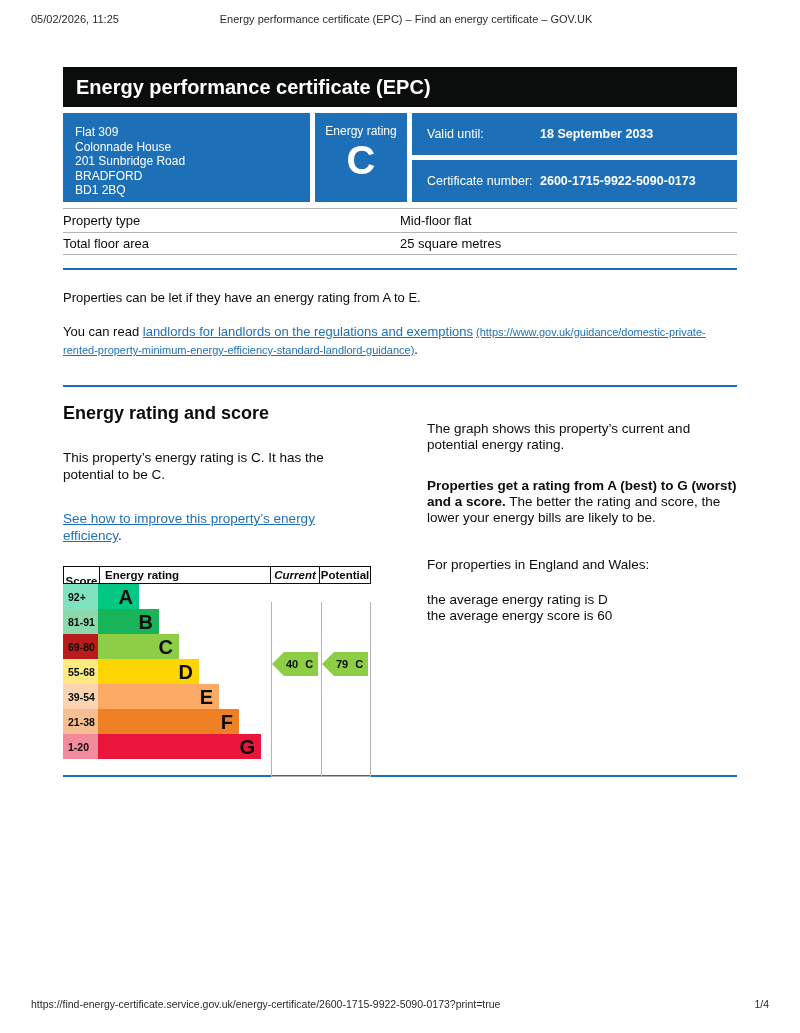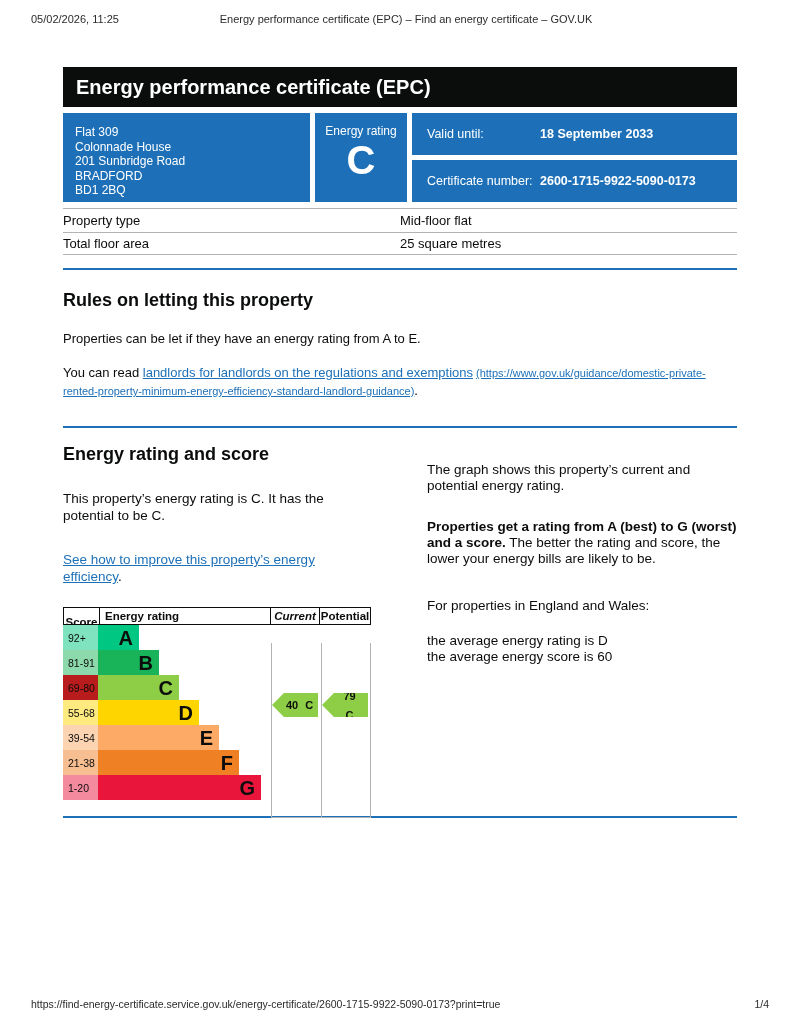--- a/index.html
+++ b/index.html
@@ -165,21 +165,21 @@
   .hc-score { width: 35px; justify-content: center; margin-top: 12px; }
   .hc-rating { flex: 1; padding-left: 5px; border-left: 1px solid #0b0c0c; }
   .hc-current { width: 49px; justify-content: center; border-left: 1px solid #0b0c0c; font-style: italic; }
   .hc-potential { width: 51px; justify-content: center; border-left: 1px solid #0b0c0c; }
 
   .chart-body { position: relative; height: 175px; }
   .band-row { display: flex; height: 25px; }
   .score-cell {
     width: 35px;
     font-size: 10.5px;
-    font-weight: normal;
+    font-weight: bold;
     display: flex;
     align-items: center;
     padding-left: 5px;
   }
   .band-bar {
     height: 25px;
     display: flex;
     align-items: center;
     justify-content: flex-end;
     padding-right: 6px;
@@ -266,21 +266,20 @@
         <span class="p-value">Mid-floor flat</span>
       </div>
       <div class="prop-row">
         <span class="p-label">Total floor area</span>
         <span class="p-value">25 square metres</span>
       </div>
     </div>
 
     <hr class="blue-rule rule-1">
 
-    <h2 class="section-heading rules-heading">Rules on letting this property</h2>
     <p class="rules-p1">Properties can be let if they have an energy rating from A to E.</p>
     <p class="rules-p2"><span>You can read </span><a href="#" class="gov-link"><span>landlords for landlords on the regulations and exemptions</span><span class="link-url">(https://www.gov.uk/guidance/domestic-private-rented-property-minimum-energy-efficiency-standard-landlord-guidance)</span></a><span>.</span></p>
 
     <hr class="blue-rule rule-2">
 
     <div class="two-col">
 
       <div class="col-left">
         <h2 class="section-heading">Energy rating and score</h2>
         <p class="left-p1 pre">This property’s energy rating is C. It has the
@@ -338,21 +337,21 @@
                   <span class="band-letter">G</span>
                 </div>
             </div>
             <div class="chart-cols">
               <div class="col-divider"></div>
             </div>
             <div class="rating-arrow arrow-current" style="background: rgb(141, 206, 70);">
               <span>40</span>
               <span>C</span>
             </div>
-            <div class="rating-arrow arrow-potential" style="background: rgb(141, 206, 70); flex-direction: column;">
+            <div class="rating-arrow arrow-potential" style="background: rgb(141, 206, 70);">
               <span>79</span>
               <span>C</span>
             </div>
           </div>
         </div>
       </div>
 
       <div class="col-right">
         <p class="right-p right-p1 pre">The graph shows this property’s current and
 potential energy rating.</p>

